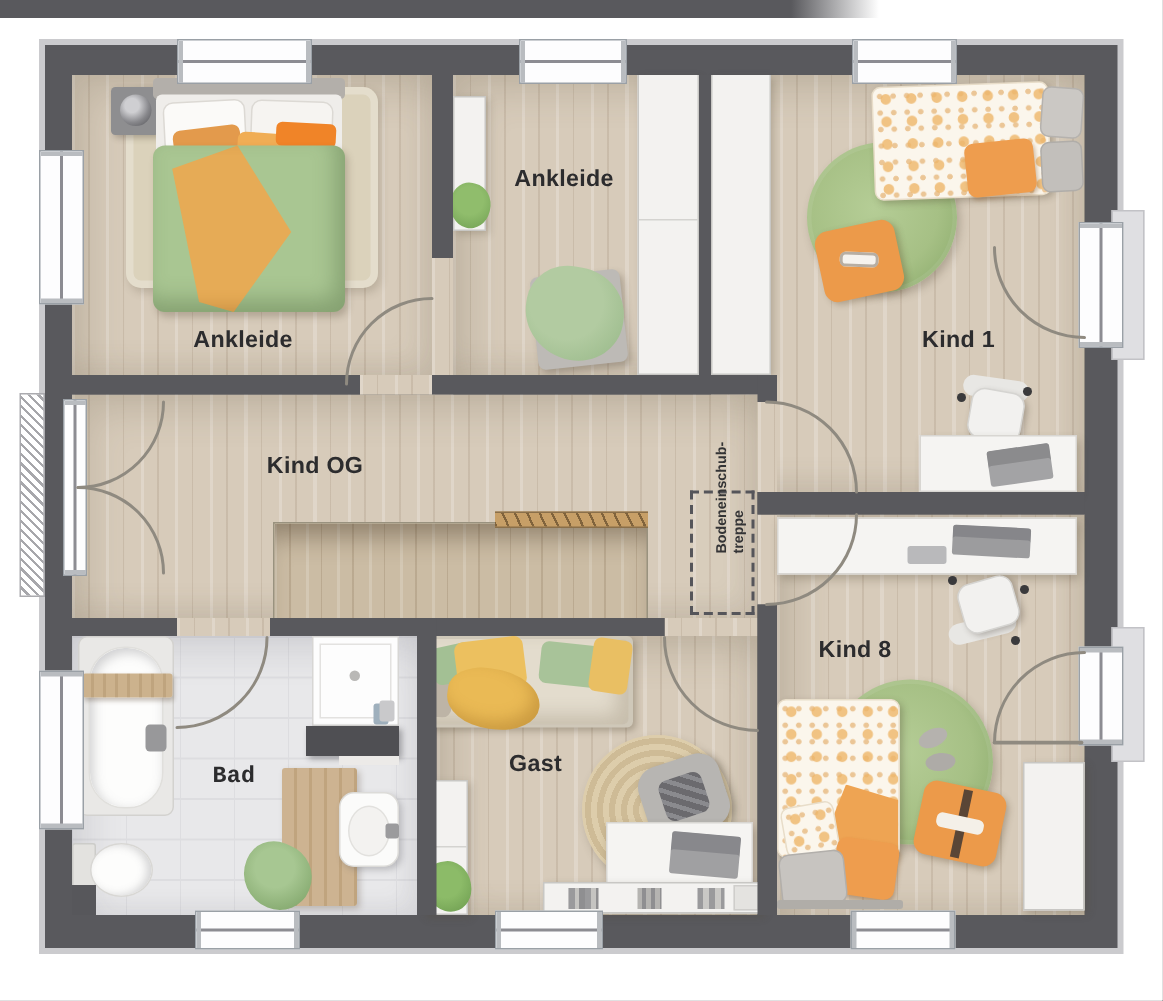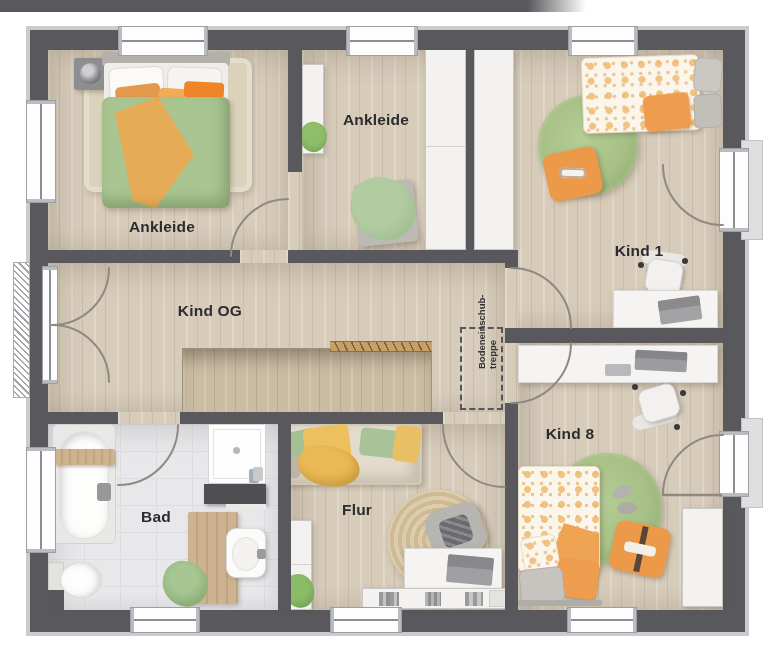--- a/index.html
+++ b/index.html
@@ -252,24 +252,24 @@
       <path d="M109,268 A57,57 0 0 1 52,325"></path>
       <path d="M109,382 A57,57 0 0 0 52,325"></path>
       <path d="M663,165 A60,60 0 0 0 723,225"></path>
       <path d="M663,495 A60,60 0 0 1 723,435"></path>
       <line x1="663" y1="495" x2="721" y2="495" stroke-width="2.5"></line>
     </g>
   </svg>
 
   <div class="room-label" style="left:162px;top:227px;">Ankleide</div>
   <div class="room-label" style="left:376px;top:120px;">Ankleide</div>
-  <div class="room-label" style="left:639px;top:227px;margin-top:24px;">Kind 1</div>
+  <div class="room-label" style="left:639px;top:227px;">Kind 1</div>
   <div class="room-label" style="left:210px;top:311px;">Kind OG</div>
-  <div class="room-label" style="left:156px;top:517px;">Bad</div>
-  <div class="room-label" style="left:357px;top:510px;">Flur</div>
+  <div class="room-label" style="left:156px;top:517px;font-family:Liberation Mono, monospace;">Bad</div>
+  <div class="room-label" style="left:357px;top:510px;">Gast</div>
   <div class="room-label" style="left:570px;top:434px;">Kind 8</div>
 
   <div class="dashedbox" style="left:460px;top:327px;width:43px;height:83px;">
     <div class="rot">
       <span>Bodeneinschub-</span>
         <br>
       <span>treppe</span>
     </div>
   </div>
 </div>

